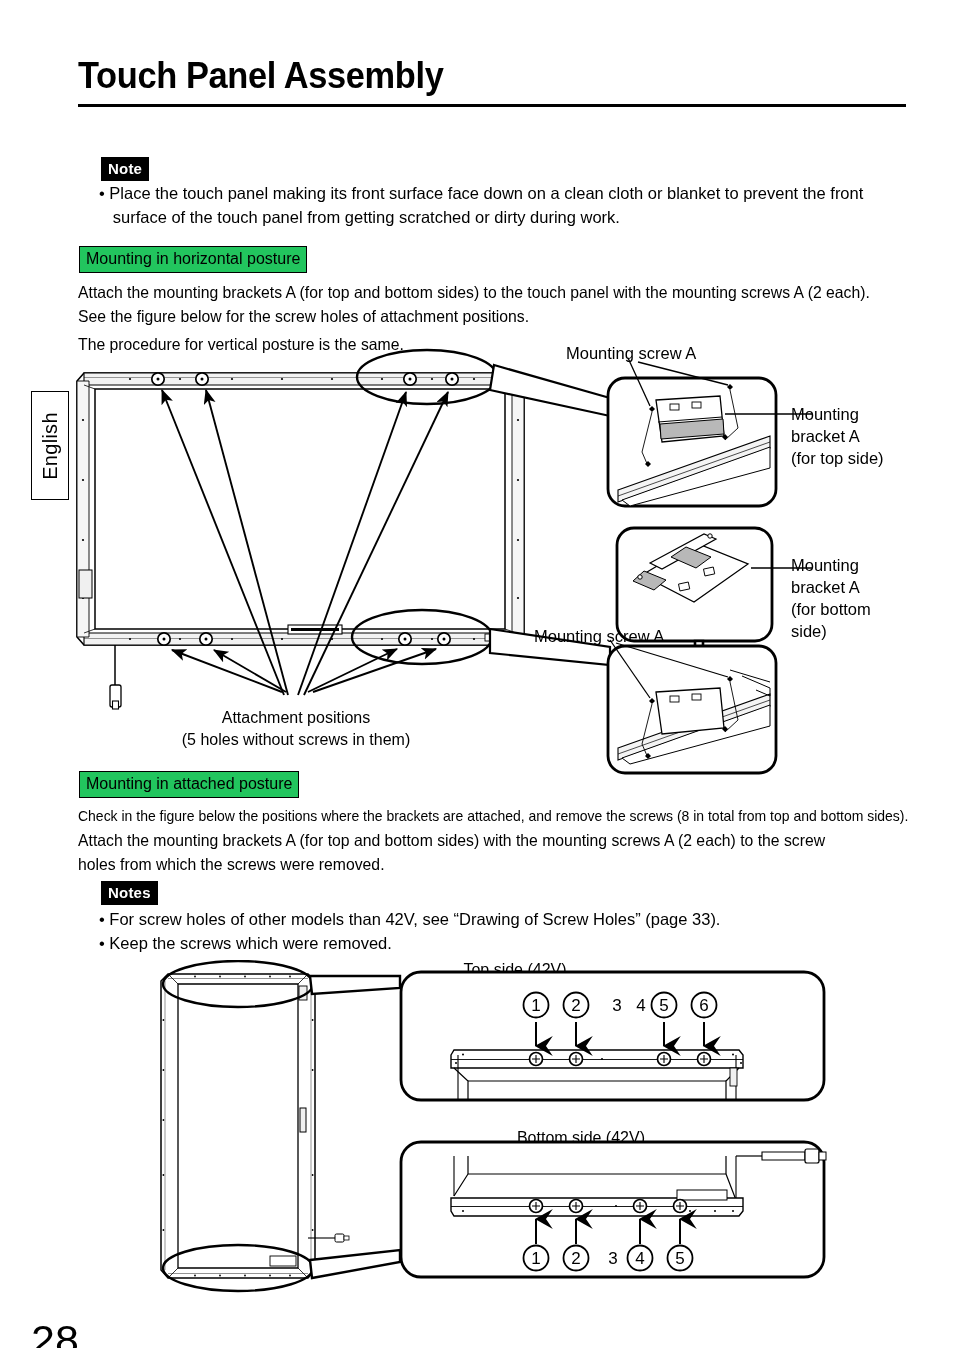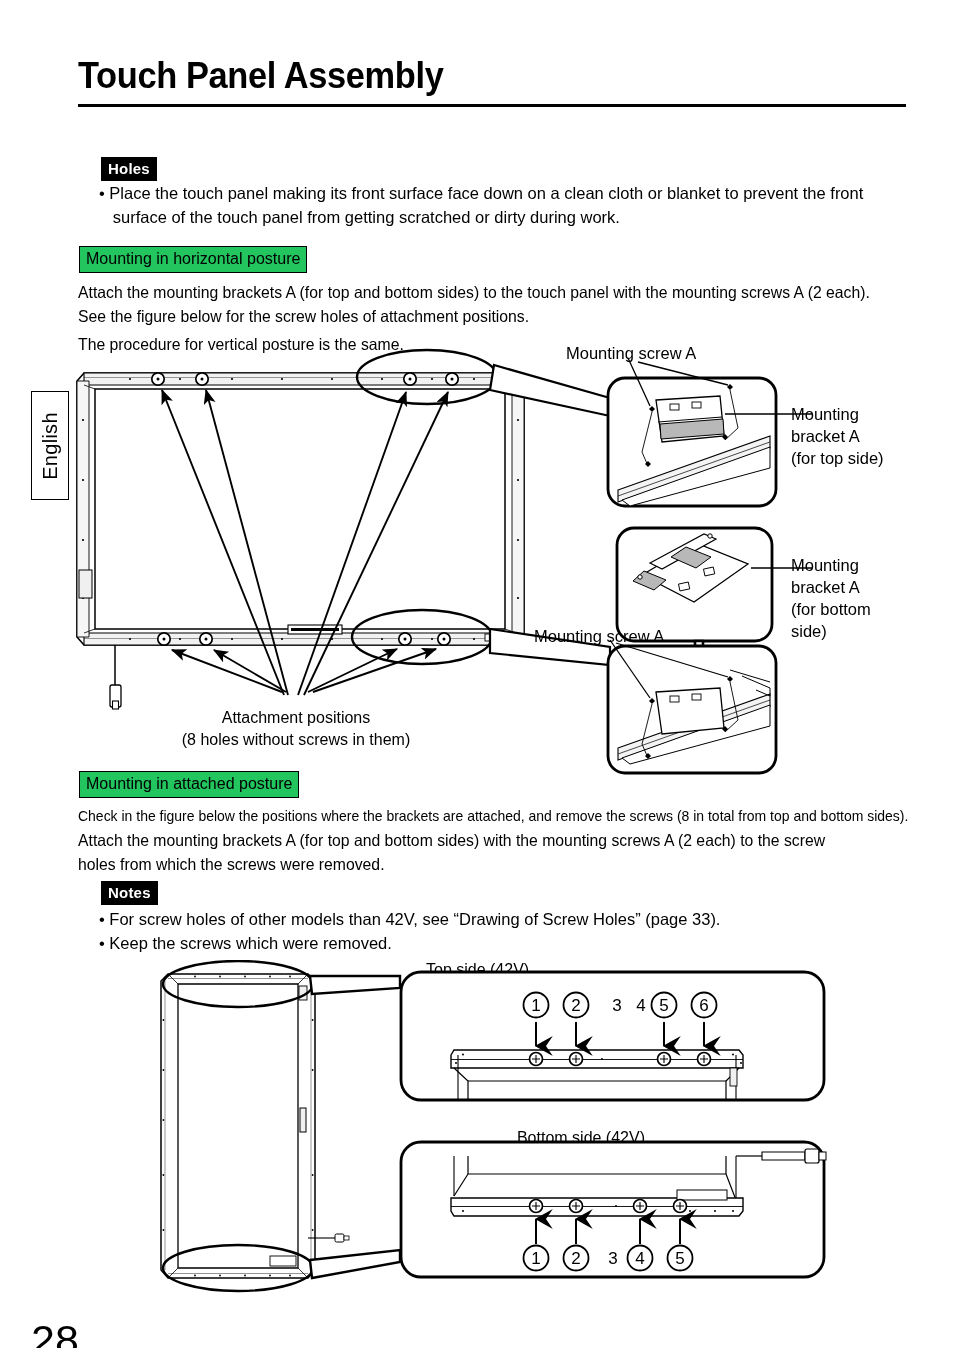--- a/index.html
+++ b/index.html
@@ -67,21 +67,21 @@
 
   <div id="page-title">Touch Panel Assembly</div>
   <div id="title-rule"></div>
 
   <div id="english-tab">
     <span>English</span>
   </div>
 
   <div id="page-number">28</div>
 
-  <div class="tag" style="left:101px;top:157px;">Holes</div>
+  <div class="tag" style="left:101px;top:157px;">Note</div>
   <div class="txt" style="left:99px;top:181px;">• Place the touch panel making its front surface face down on a clean cloth or blanket to prevent the front</div>
   <div class="txt" style="left:99px;top:205px;">   surface of the touch panel from getting scratched or dirty during work.</div>
 
   <div class="boxed" style="left:79px;top:246px;">Mounting in horizontal posture</div>
   <div class="txt narrow" style="left:78px;top:280px;">Attach the mounting brackets A (for top and bottom sides) to the touch panel with the mounting screws A (2 each).</div>
   <div class="txt narrow" style="left:78px;top:304px;">See the figure below for the screw holes of attachment positions.</div>
   <div class="txt narrow" style="left:78px;top:332px;">The procedure for vertical posture is the same.</div>
 
   <div class="fig" style="left:70px;top:340px;">
   <svg width="884" height="450" viewBox="0 0 884 450" xmlns="http://www.w3.org/2000/svg">
@@ -273,32 +273,32 @@
   <div class="lbl" style="left:566px;top:342px;">Mounting screw A</div>
   <div class="lbl" style="left:534px;top:625px;">Mounting screw A</div>
   <div class="lbl" style="left:791px;top:403px;">Mounting
 bracket A
 (for top side)</div>
   <div class="lbl" style="left:791px;top:554px;">Mounting
 bracket A
 (for bottom
 side)</div>
   <div class="cap" style="left:140px;top:699px;width:312px;">Attachment positions</div>
-  <div class="cap" style="left:140px;top:721px;width:312px;">(8 holes without screws in them)</div>
+  <div class="cap" style="left:140px;top:721px;width:312px;">(5 holes without screws in them)</div>
 
   <div class="boxed" style="left:79px;top:771px;">Mounting in attached posture</div>
   <div class="small-line" style="left:78px;top:806px;">Check in the figure below the positions where the brackets are attached, and remove the screws (8 in total from top and bottom sides).</div>
   <div class="txt narrow" style="left:78px;top:828px;">Attach the mounting brackets A (for top and bottom sides) with the mounting screws A (2 each) to the screw</div>
   <div class="txt narrow" style="left:78px;top:852px;">holes from which the screws were removed.</div>
 
   <div class="tag" style="left:101px;top:881px;">Notes</div>
   <div class="txt" style="left:99px;top:907px;">• For screw holes of other models than 42V, see “Drawing of Screw Holes” (page 33).</div>
   <div class="txt" style="left:99px;top:931px;">• Keep the screws which were removed.</div>
 
-  <div class="cap" style="left:426px;top:951px;width:220px;text-align:left;">Top side (42V)</div>
+  <div class="cap" style="left:405px;top:951px;width:220px;text-align:center;">Top side (42V)</div>
   <div class="cap" style="left:405px;top:1119px;width:240px;text-align:right;">Bottom side (42V)</div>
 
   <div class="fig" style="left:150px;top:960px;">
   <svg width="690" height="340" viewBox="0 0 690 340" xmlns="http://www.w3.org/2000/svg">
     <defs>
       <marker id="av" markerWidth="10" markerHeight="10" refX="5" refY="8.4" orient="auto">
         <path d="M0,0 L5,9 L10,0 L5,3.4 z" fill="#000"></path>
       </marker>
       <marker id="avu" markerWidth="10" markerHeight="10" refX="5" refY="0.6" orient="auto">
         <path d="M0,9 L5,0 L10,9 L5,5.6 z" fill="#000"></path>

